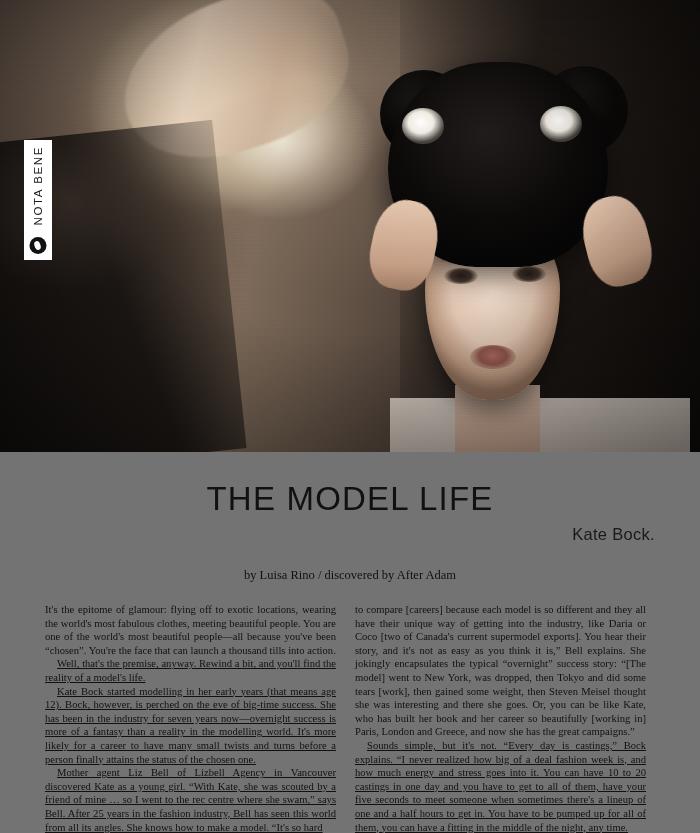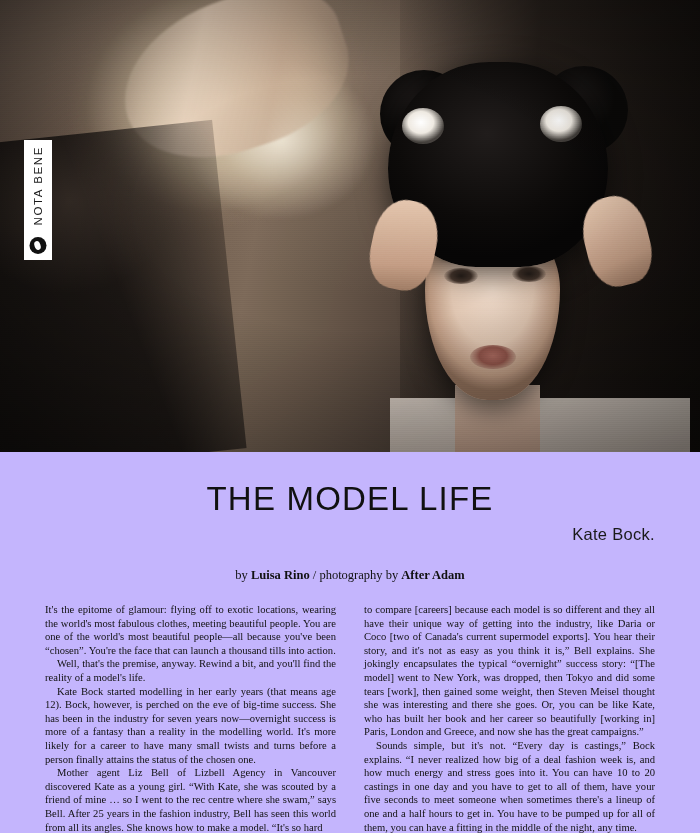--- a/index.html
+++ b/index.html
@@ -224,21 +224,21 @@
     transform: rotate(-20deg);
   }
 
   
   .article {
     position: absolute;
     left: 0;
     top: 452px;
     width: 700px;
     height: 381px;
-    background: #c4b5fd;
+    background: #737373;
     box-sizing: border-box;
     padding: 0 45px;
   }
   .title {
     margin: 28px 0 0 0;
     text-align: center;
     font-family: "Liberation Sans", sans-serif;
     font-weight: 400;
     font-size: 33px;
     letter-spacing: 1.2px;
@@ -253,46 +253,46 @@
     letter-spacing: 0.3px;
     color: #1a1a1a;
   }
   .byline {
     margin: 24px 0 0 0;
     text-align: center;
     font-family: "Liberation Serif", serif;
     font-size: 12.5px;
     color: #111;
   }
-  .byline b { font-weight: 700; }
+  .byline b { font-weight: 400; }
 
   .rule {
     position: absolute;
     left: 0;
     top: 452px;
     width: 700px;
     height: 1px;
     background: #d8d8d8;
   }
 
   .columns {
     margin-top: 20px;
     display: flex;
-    gap: 28px;
+    gap: 19px;
   }
   .col {
     width: 291px;
     font-size: 10.6px;
     line-height: 13.6px;
     text-align: justify;
     color: #111;
     hyphens: auto;
   }
   .col p { margin: 0; }
-  .col p + p { text-indent: 12px; }
+  .col p + p { text-indent: 12px; text-decoration: underline; }
   .col p.noindent { text-indent: 0; }
 </style>
 </head>
 <body>
 
 <div class="page">
 
   <div class="photo">
     <div class="bg"></div>
     <div class="hair"></div>
@@ -324,21 +324,21 @@
     </div>
   </div>
 
   <div class="rule"></div>
 
   <div class="article">
     <h1 class="title">THE MODEL LIFE</h1>
     <div class="subtitle">Kate Bock.</div>
 
     <div class="byline">
-      <span>by </span><b>Luisa Rino</b><span> / photography by </span><b>After Adam</b>
+      <span>by </span><b>Luisa Rino</b><span> / discovered by </span><b>After Adam</b>
     </div>
 
     <div class="columns">
       <div class="col">
         <p class="noindent">It's the epitome of glamour: flying off to exotic locations, wearing the world's most fabulous clothes, meeting beautiful people. You are one of the world's most beautiful people—all because you've been “chosen”. You're the face that can launch a thousand tills into action.</p>
         <p>Well, that's the premise, anyway. Rewind a bit, and you'll find the reality of a model's life.</p>
         <p>Kate Bock started modelling in her early years (that means age 12). Bock, however, is perched on the eve of big-time success. She has been in the industry for seven years now—overnight success is more of a fantasy than a reality in the modelling world. It's more likely for a career to have many small twists and turns before a person finally attains the status of the chosen one.</p>
         <p>Mother agent Liz Bell of Lizbell Agency in Vancouver discovered Kate as a young girl. “With Kate, she was scouted by a friend of mine … so I went to the rec centre where she swam,” says Bell. After 25 years in the fashion industry, Bell has seen this world from all its angles. She knows how to make a model. “It's so hard</p>
       </div>
       <div class="col">

